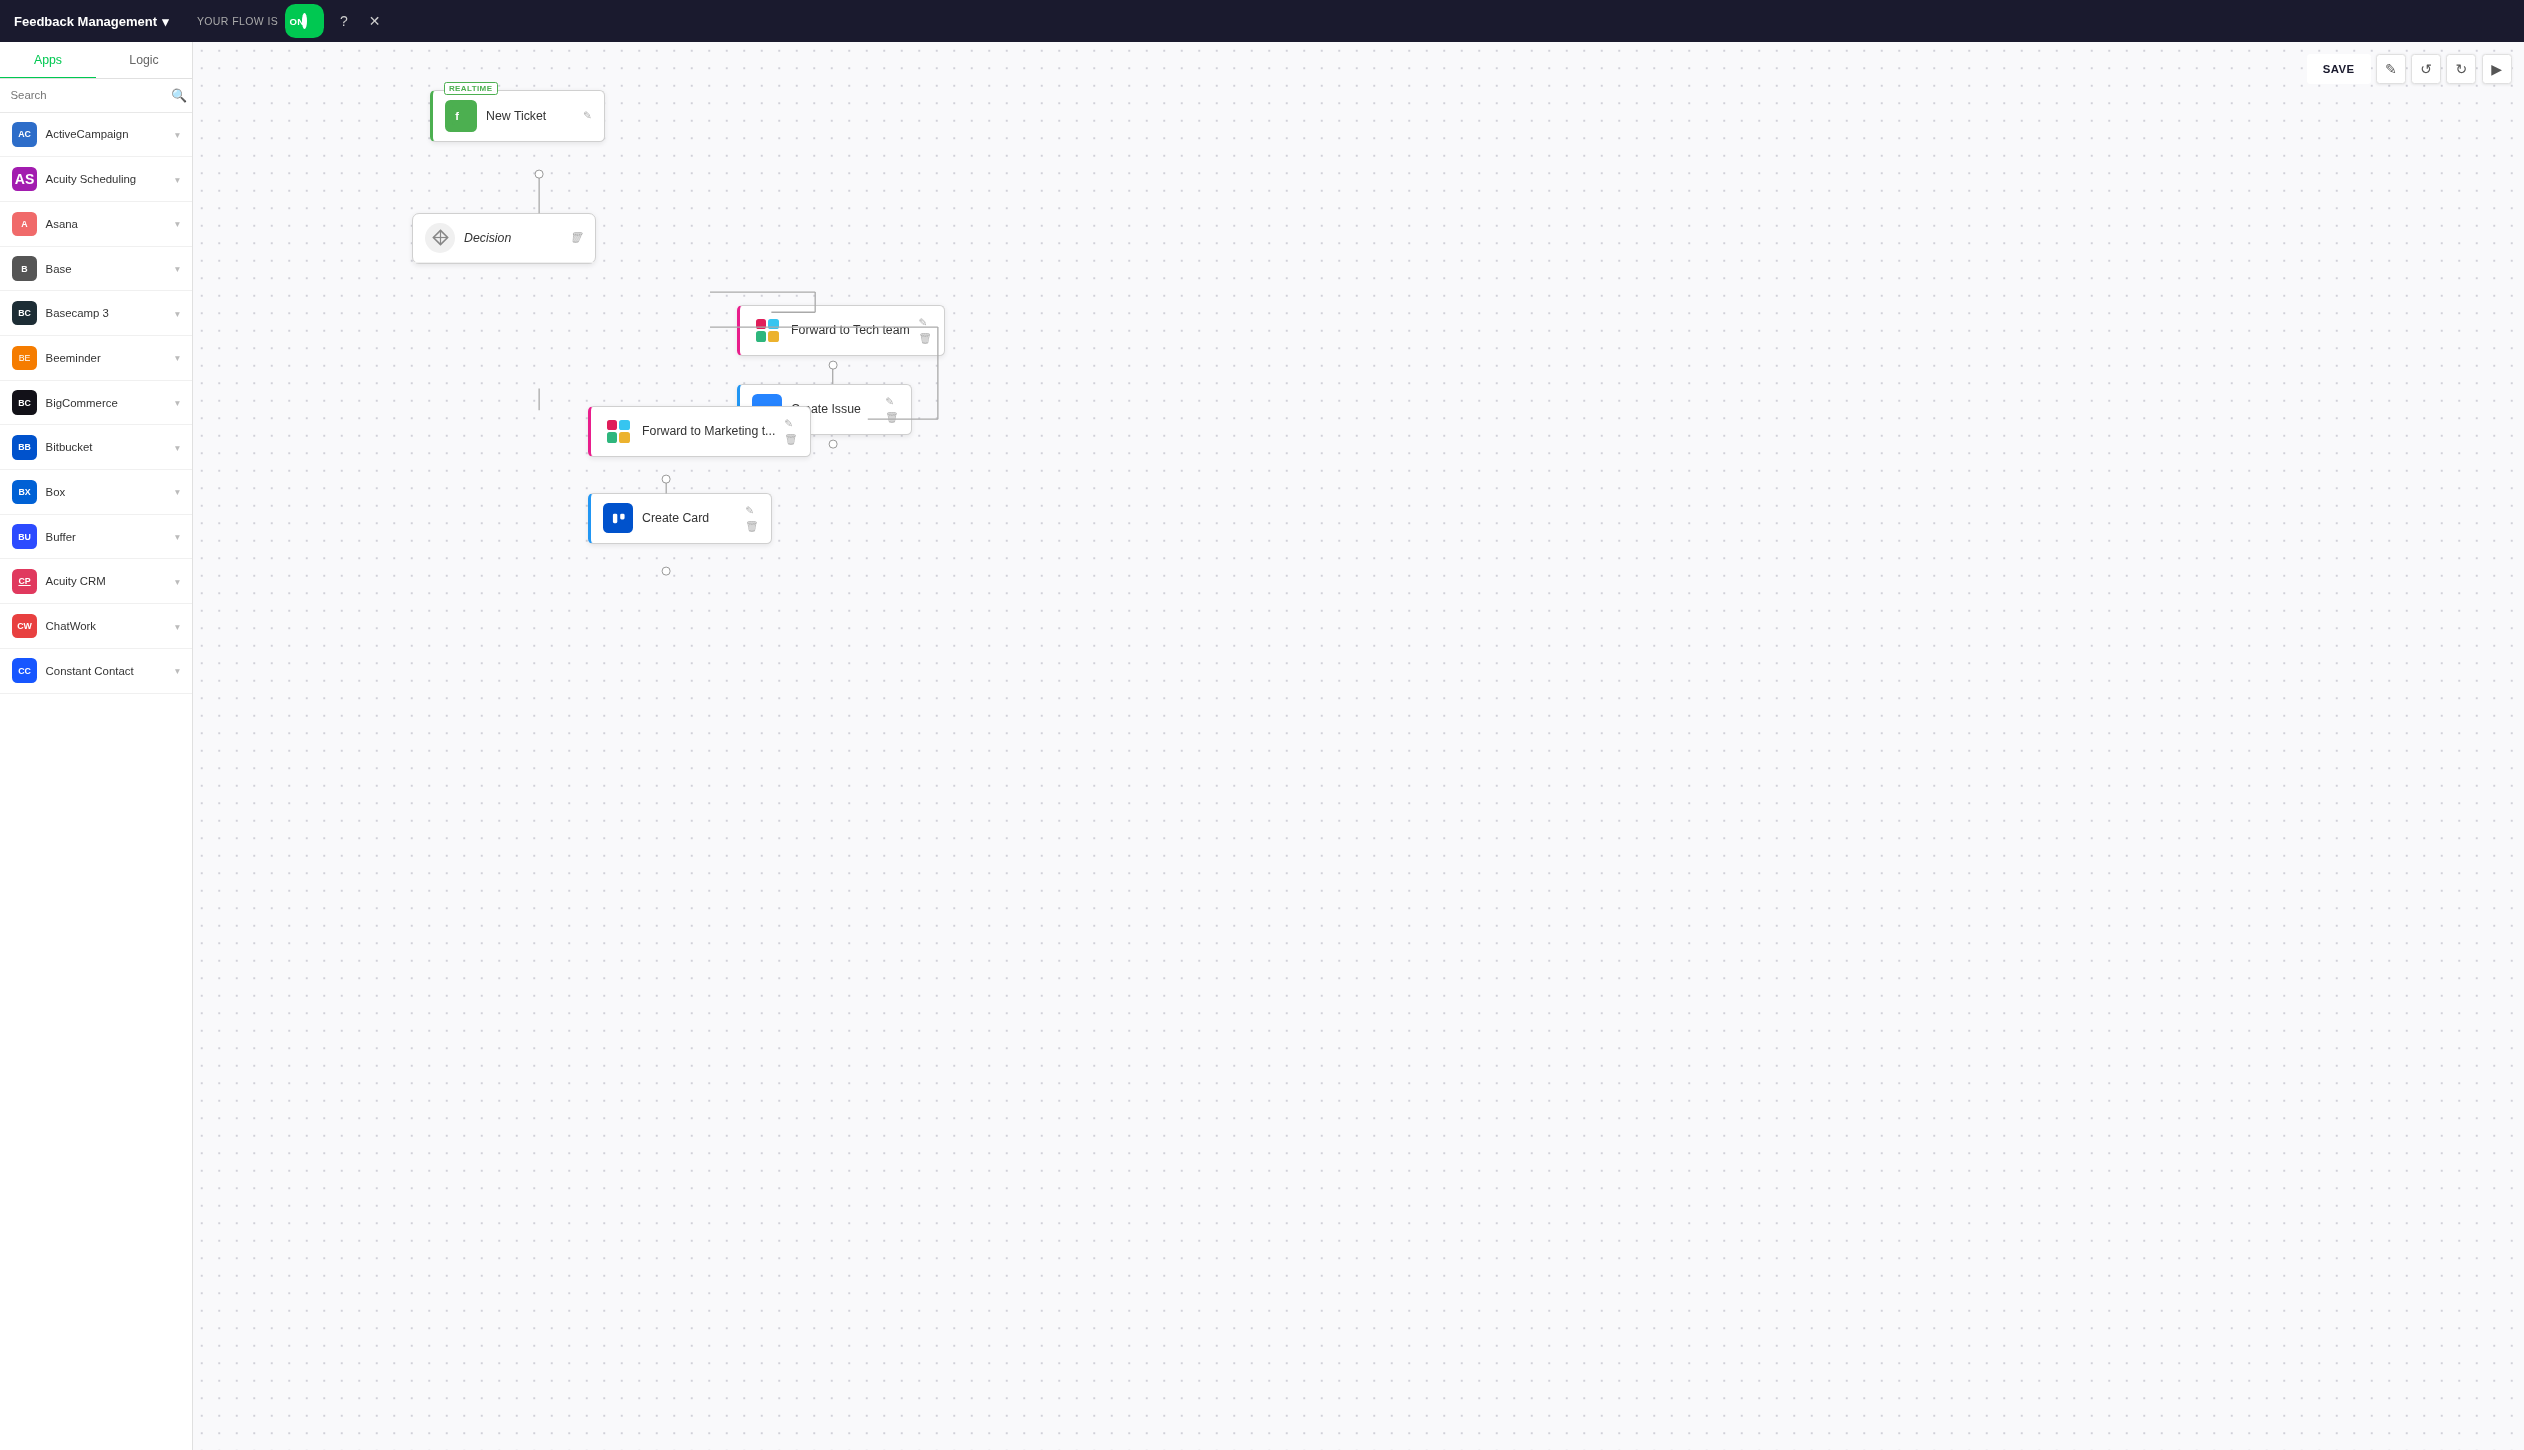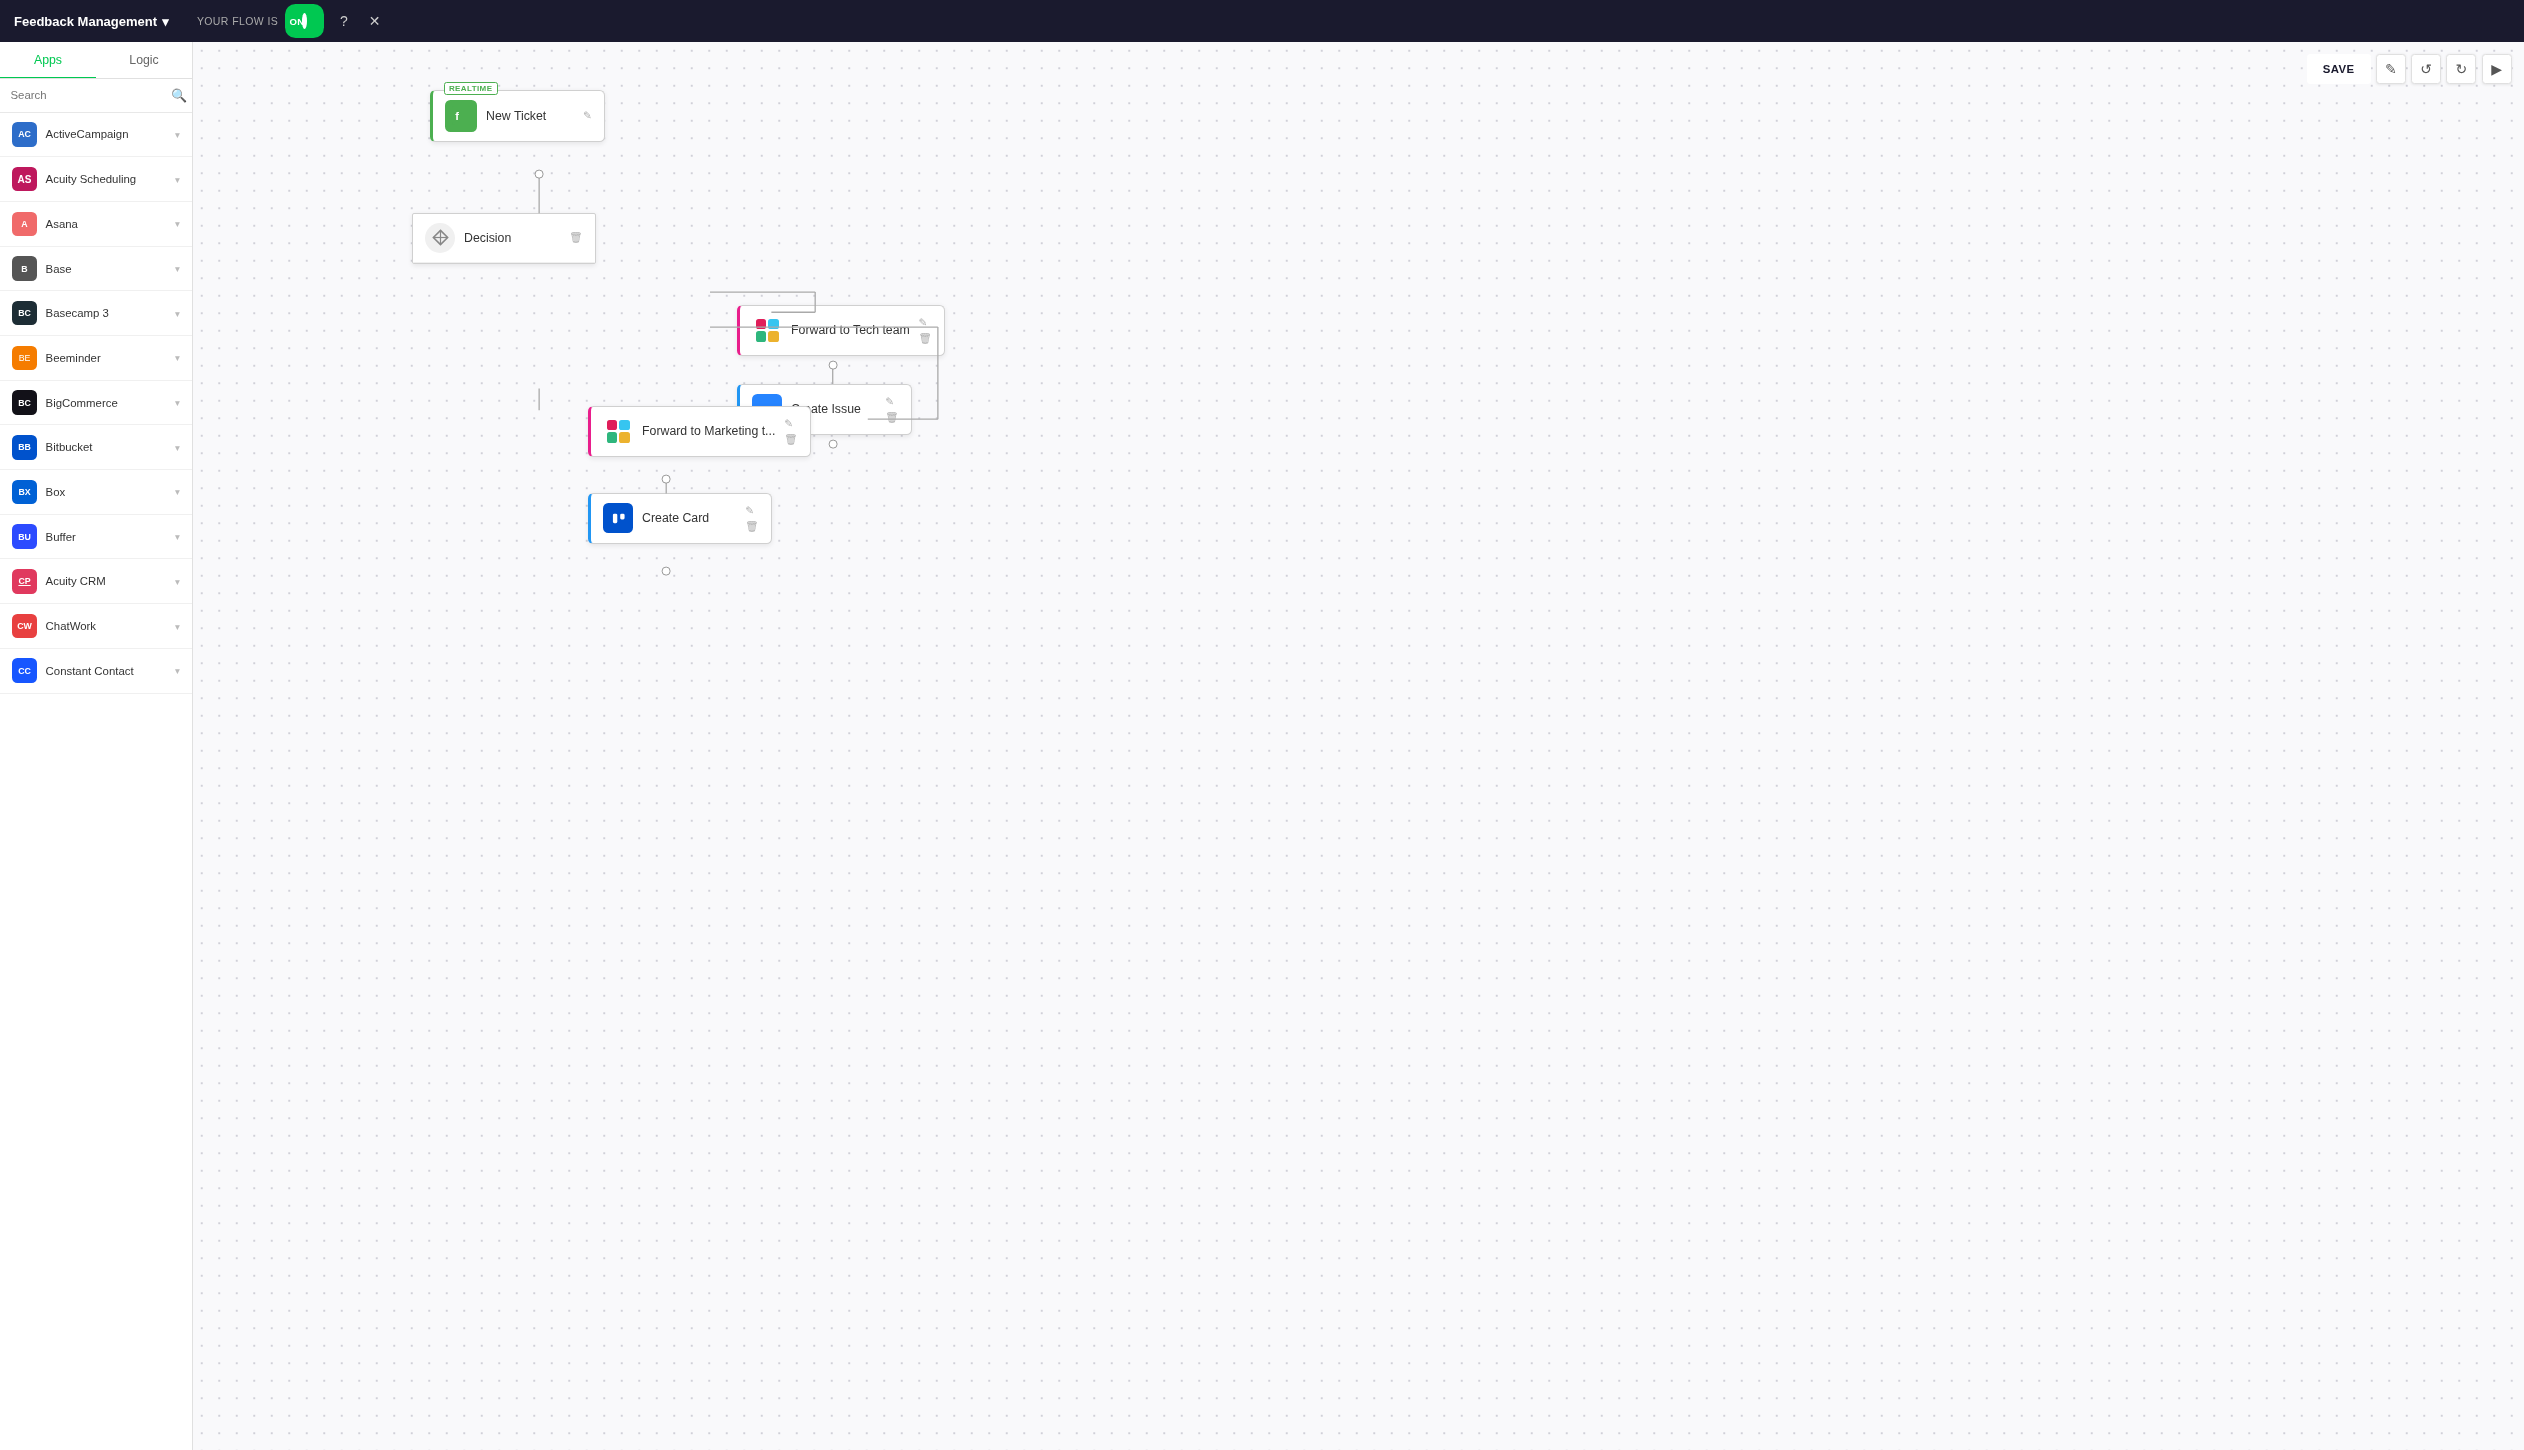--- a/index.html
+++ b/index.html
@@ -274,23 +274,24 @@
       padding: 0.9px 4.4px;
       border-radius: 2.6px;
       letter-spacing: 0.4px;
     }
 
     
     .decision-node {
       position: absolute;
       background: #fff;
       border: 0.9px solid #d0d0d0;
-      border-radius: 2px;
+      border-radius: 7px;
       box-shadow: 0 1.8px 5.3px rgba(0,0,0,0.08);
       min-width: 184px;
+      font-style: italic;
     }
     .decision-header {
       display: flex;
       align-items: center;
       gap: 8.8px;
       padding: 8.8px 12.3px;
       border-bottom: 0.9px solid #f0f0f0;
     }
     .decision-body {
       padding: 8.8px 12.3px;
@@ -449,21 +450,21 @@
       <input type="text" placeholder="Search" style="">
       <span class="search-icon-wrap">🔍</span>
     </div>
     <div class="sidebar-items">
       <div class="sidebar-item">
         <div class="sidebar-item-icon" style="background:#2d6dc9;color:#fff;font-size:8.8px;font-weight:700;">AC</div>
         <span class="sidebar-item-label">ActiveCampaign</span>
         <span class="sidebar-item-chevron">▾</span>
       </div>
       <div class="sidebar-item">
-        <div class="sidebar-item-icon" style="background:#be185d;color:#fff;font-size:10px;font-weight:700;">AS</div>
+        <div class="sidebar-item-icon" style="background:#a21caf;color:#fff;font-size:14px;font-weight:700;">AS</div>
         <span class="sidebar-item-label">Acuity Scheduling</span>
         <span class="sidebar-item-chevron">▾</span>
       </div>
       <div class="sidebar-item">
         <div class="sidebar-item-icon" style="background:#f06a6a;color:#fff;font-size:8.8px;font-weight:700;">A</div>
         <span class="sidebar-item-label">Asana</span>
         <span class="sidebar-item-chevron">▾</span>
       </div>
       <div class="sidebar-item">
         <div class="sidebar-item-icon" style="background:#555;color:#fff;font-size:8.8px;font-weight:700;">B</div>

